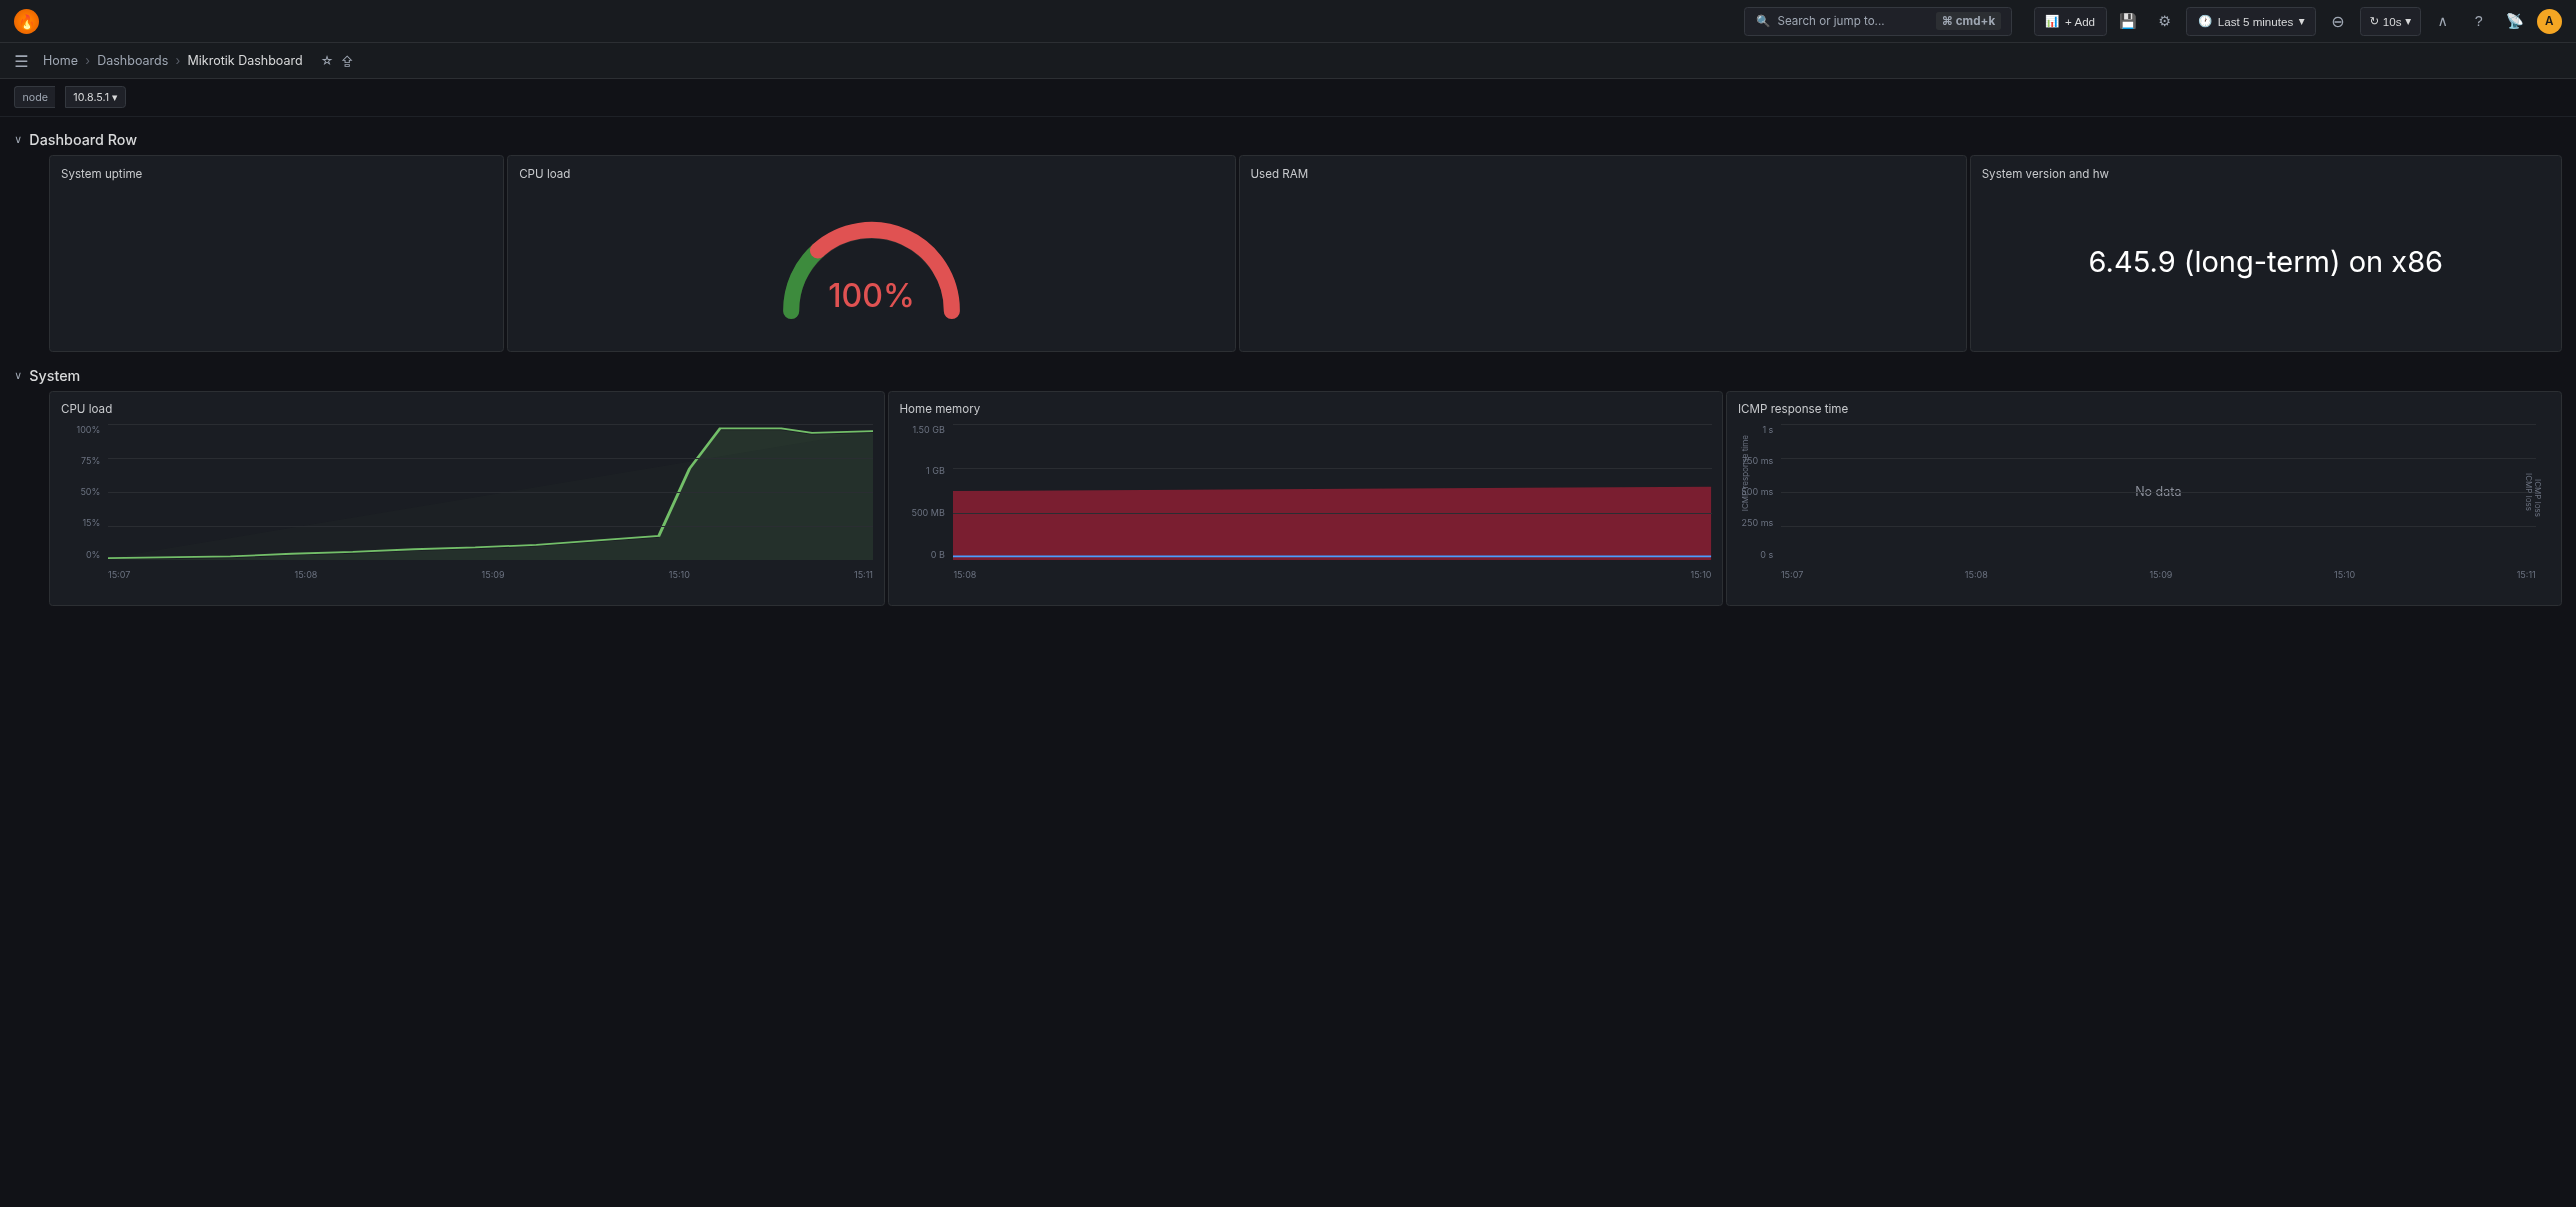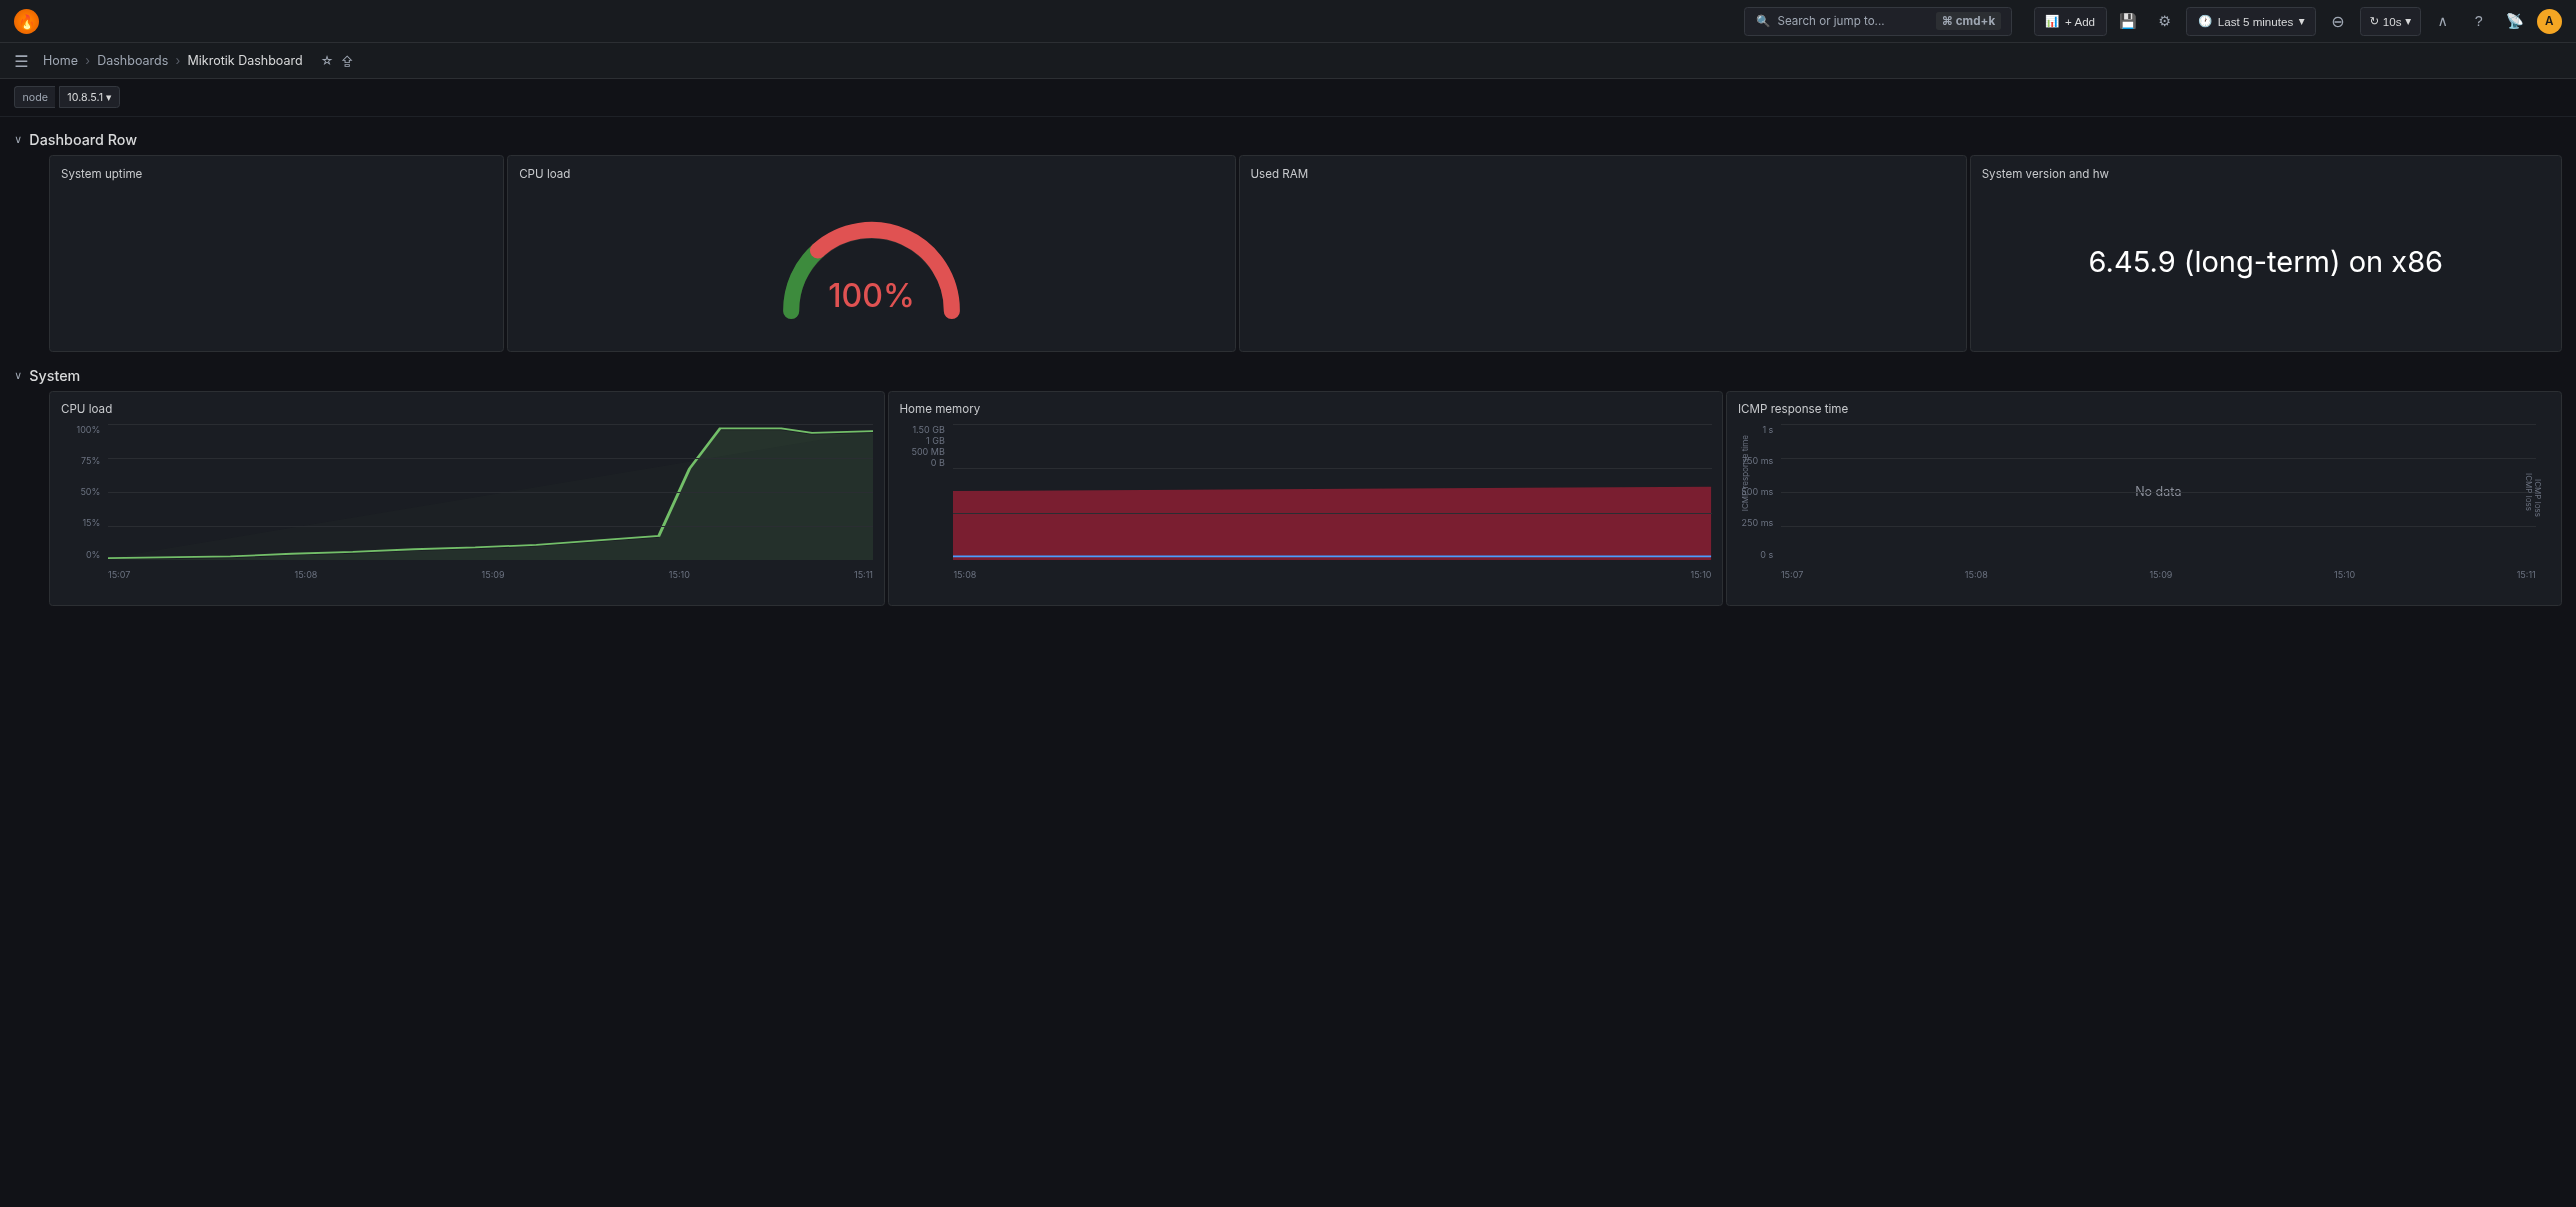--- a/index.html
+++ b/index.html
@@ -139,21 +139,21 @@
       cursor: pointer;
       display: flex; align-items: center; gap: 3.6px;
       font-size: 11.6px;
     }
 
     
     .variable-bar {
       display: flex;
       align-items: center;
       padding: 7.2px 14.3px;
-      gap: 4px;
+      gap: 10px;
       background: #111217;
       border-bottom: 0.9px solid #1e2127;
     }
     .var-label {
       font-size: 10.7px;
       color: #9fa7b3;
       background: #1f2128;
       border: 0.9px solid #34383f;
       border-radius: 3.6px 0 0 3.6px;
       padding: 3.6px 7.2px;
@@ -304,20 +304,21 @@
       font-size: 12.5px;
       color: #6b7280;
     }
 
     
     .mem-y-axis {
       position: absolute;
       left: 0; top: 0; bottom: 25px;
       width: 49px;
       display: flex; flex-direction: column;
+      justify-content: space-between;
       align-items: flex-end;
       padding-right: 3.6px;
     }
   </style>
 </head>
 <body>
 
 <nav class="top-nav">
   <div class="grafana-logo">
     <span>🔥</span>

